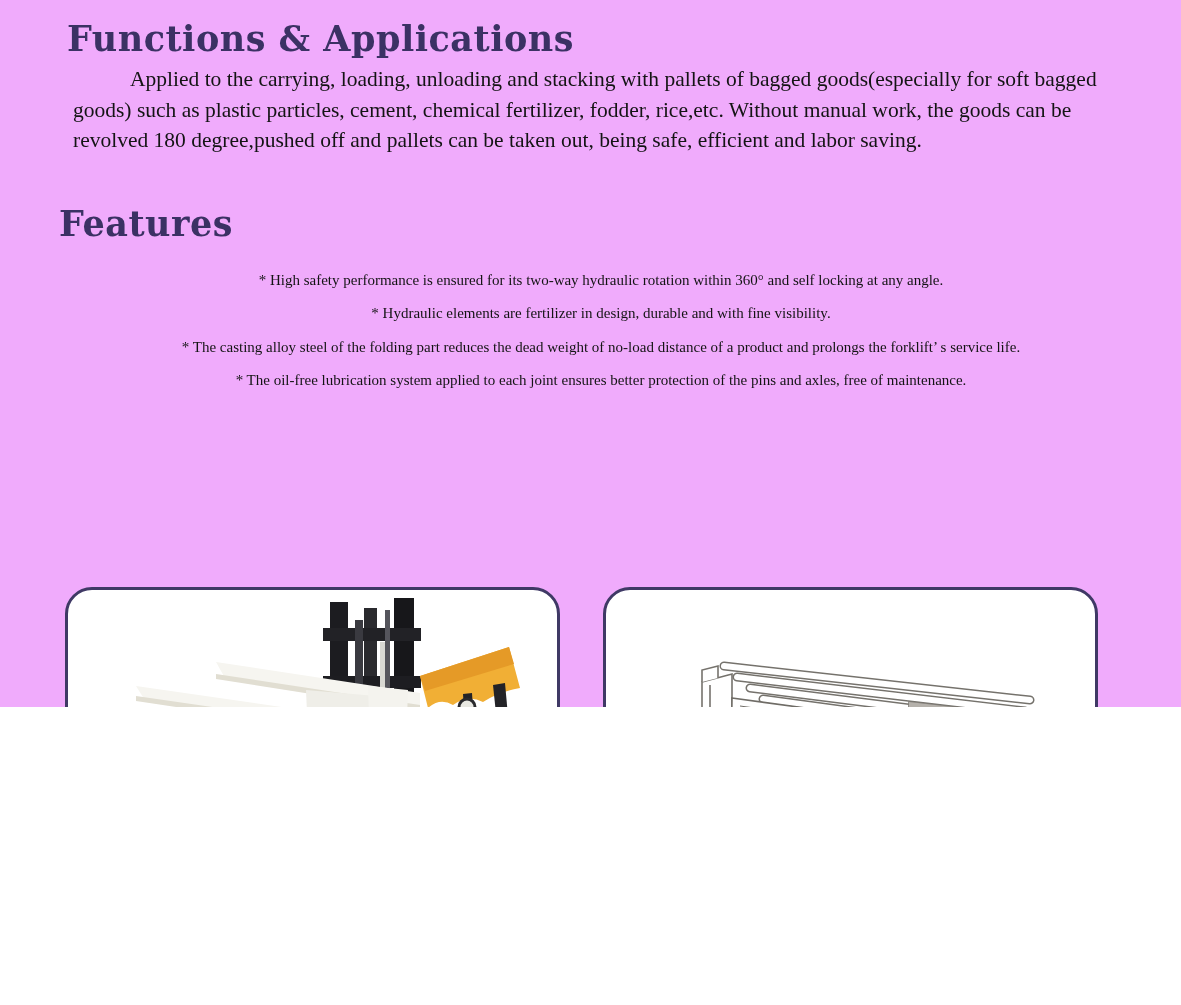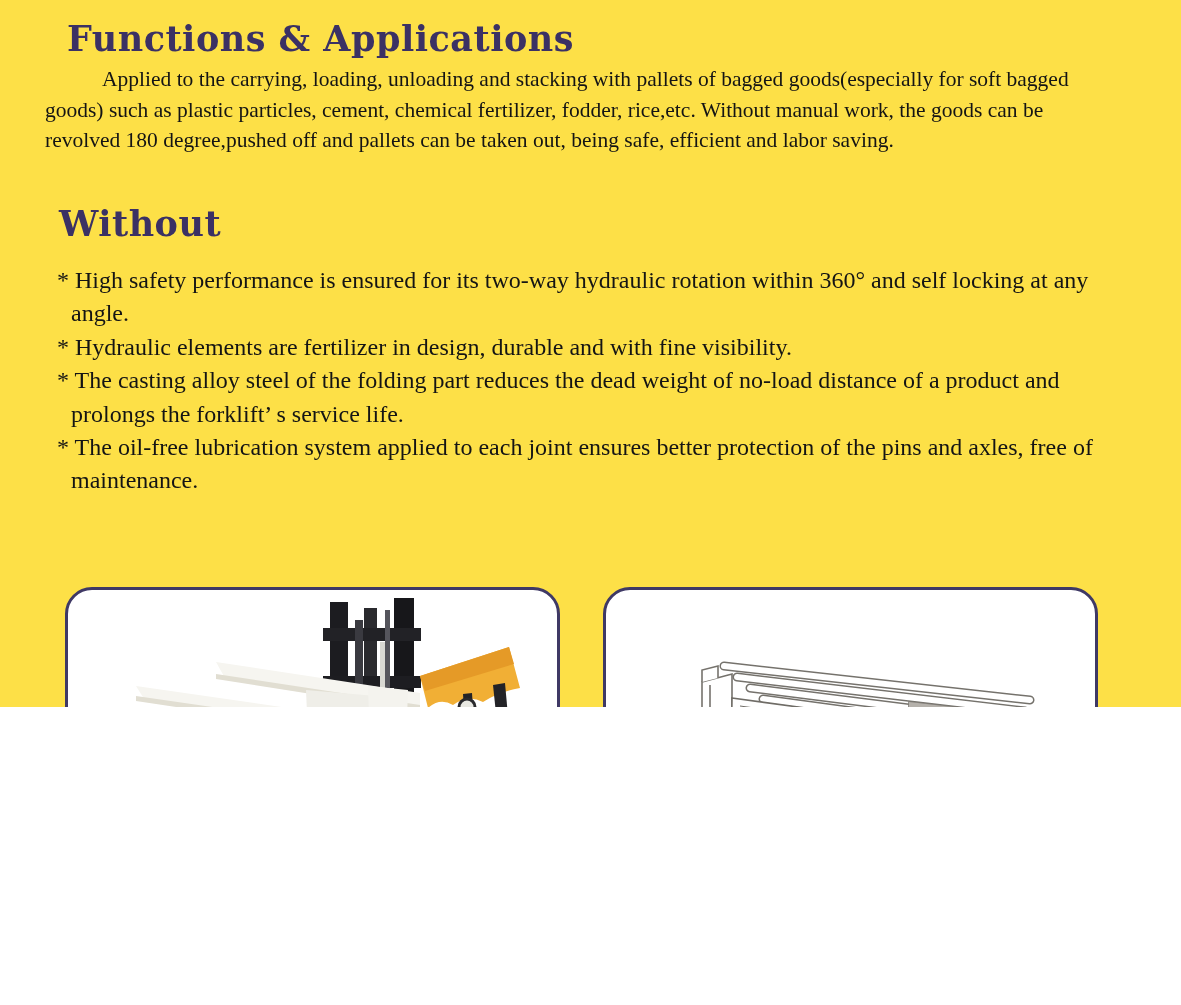--- a/index.html
+++ b/index.html
@@ -1,59 +1,60 @@
 <!DOCTYPE html>
 <html><head>
 <meta charset="utf-8">
 <style>
   html,body{margin:0;padding:0;background:#ffffff;}
   .page{
     position:relative;
     width:1181px;
     height:707px;
-    background:#fde047;
+    background:#f0abfc;
     font-family:"Liberation Serif", serif;
     color:#151515;
     overflow:hidden;
   }
   .section-title{
     position:absolute;
     margin:0;
     font-family:"DejaVu Serif", serif;
     font-weight:600;
     color:#3b3164;
     font-size:35px;
     line-height:1.2;
     letter-spacing:0.5px;
     white-space:nowrap;
   }
   #fa-title{left:67px;top:18px;}
   #features-title{left:59px;top:203px;}
   .intro{
     position:absolute;
-    left:45px;
+    left:73px;
     top:64px;
     width:1076px;
     margin:0;
     font-size:21.5px;
     line-height:30.5px;
     text-indent:57px;
     color:#141414;
   }
   .features-list{
     position:absolute;
     left:57px;
     top:264px;
     width:1088px;
     margin:0;
     padding:0;
     list-style:none;
-    font-size:24px;
+    font-size:15px;
     line-height:33.4px;
     color:#141414;
+    text-align:center;
   }
   .features-list li{
     padding-left:14px;
     text-indent:-14px;
   }
   .panel{
     position:absolute;
     top:587px;
     width:495px;
     height:381px;
@@ -69,21 +70,21 @@
 </style>
 </head>
 <body>
 
 <div class="page">
 
   <h1 class="section-title" id="fa-title">Functions &amp; Applications</h1>
 
   <p class="intro">Applied to the carrying, loading, unloading and stacking with pallets of bagged goods(especially for soft bagged goods) such as plastic particles, cement, chemical fertilizer, fodder, rice,etc. Without manual work, the goods can be revolved 180 degree,pushed off and pallets can be taken out, being safe, efficient and labor saving.</p>
 
-  <h2 class="section-title" id="features-title">Without</h2>
+  <h2 class="section-title" id="features-title">Features</h2>
 
   <ul class="features-list">
     <li>* High safety performance is ensured for its two-way hydraulic rotation within 360° and self locking at any angle.</li>
     <li>* Hydraulic elements are fertilizer in design, durable and with fine visibility.</li>
     <li>* The casting alloy steel of the folding part reduces the dead weight of no-load distance of a product and prolongs the forklift’ s service life.</li>
     <li>* The oil-free lubrication system applied to each joint ensures better protection of the pins and axles, free of maintenance.</li>
   </ul>
 
   <div class="panel left">
     <svg viewBox="0 0 489 375">

